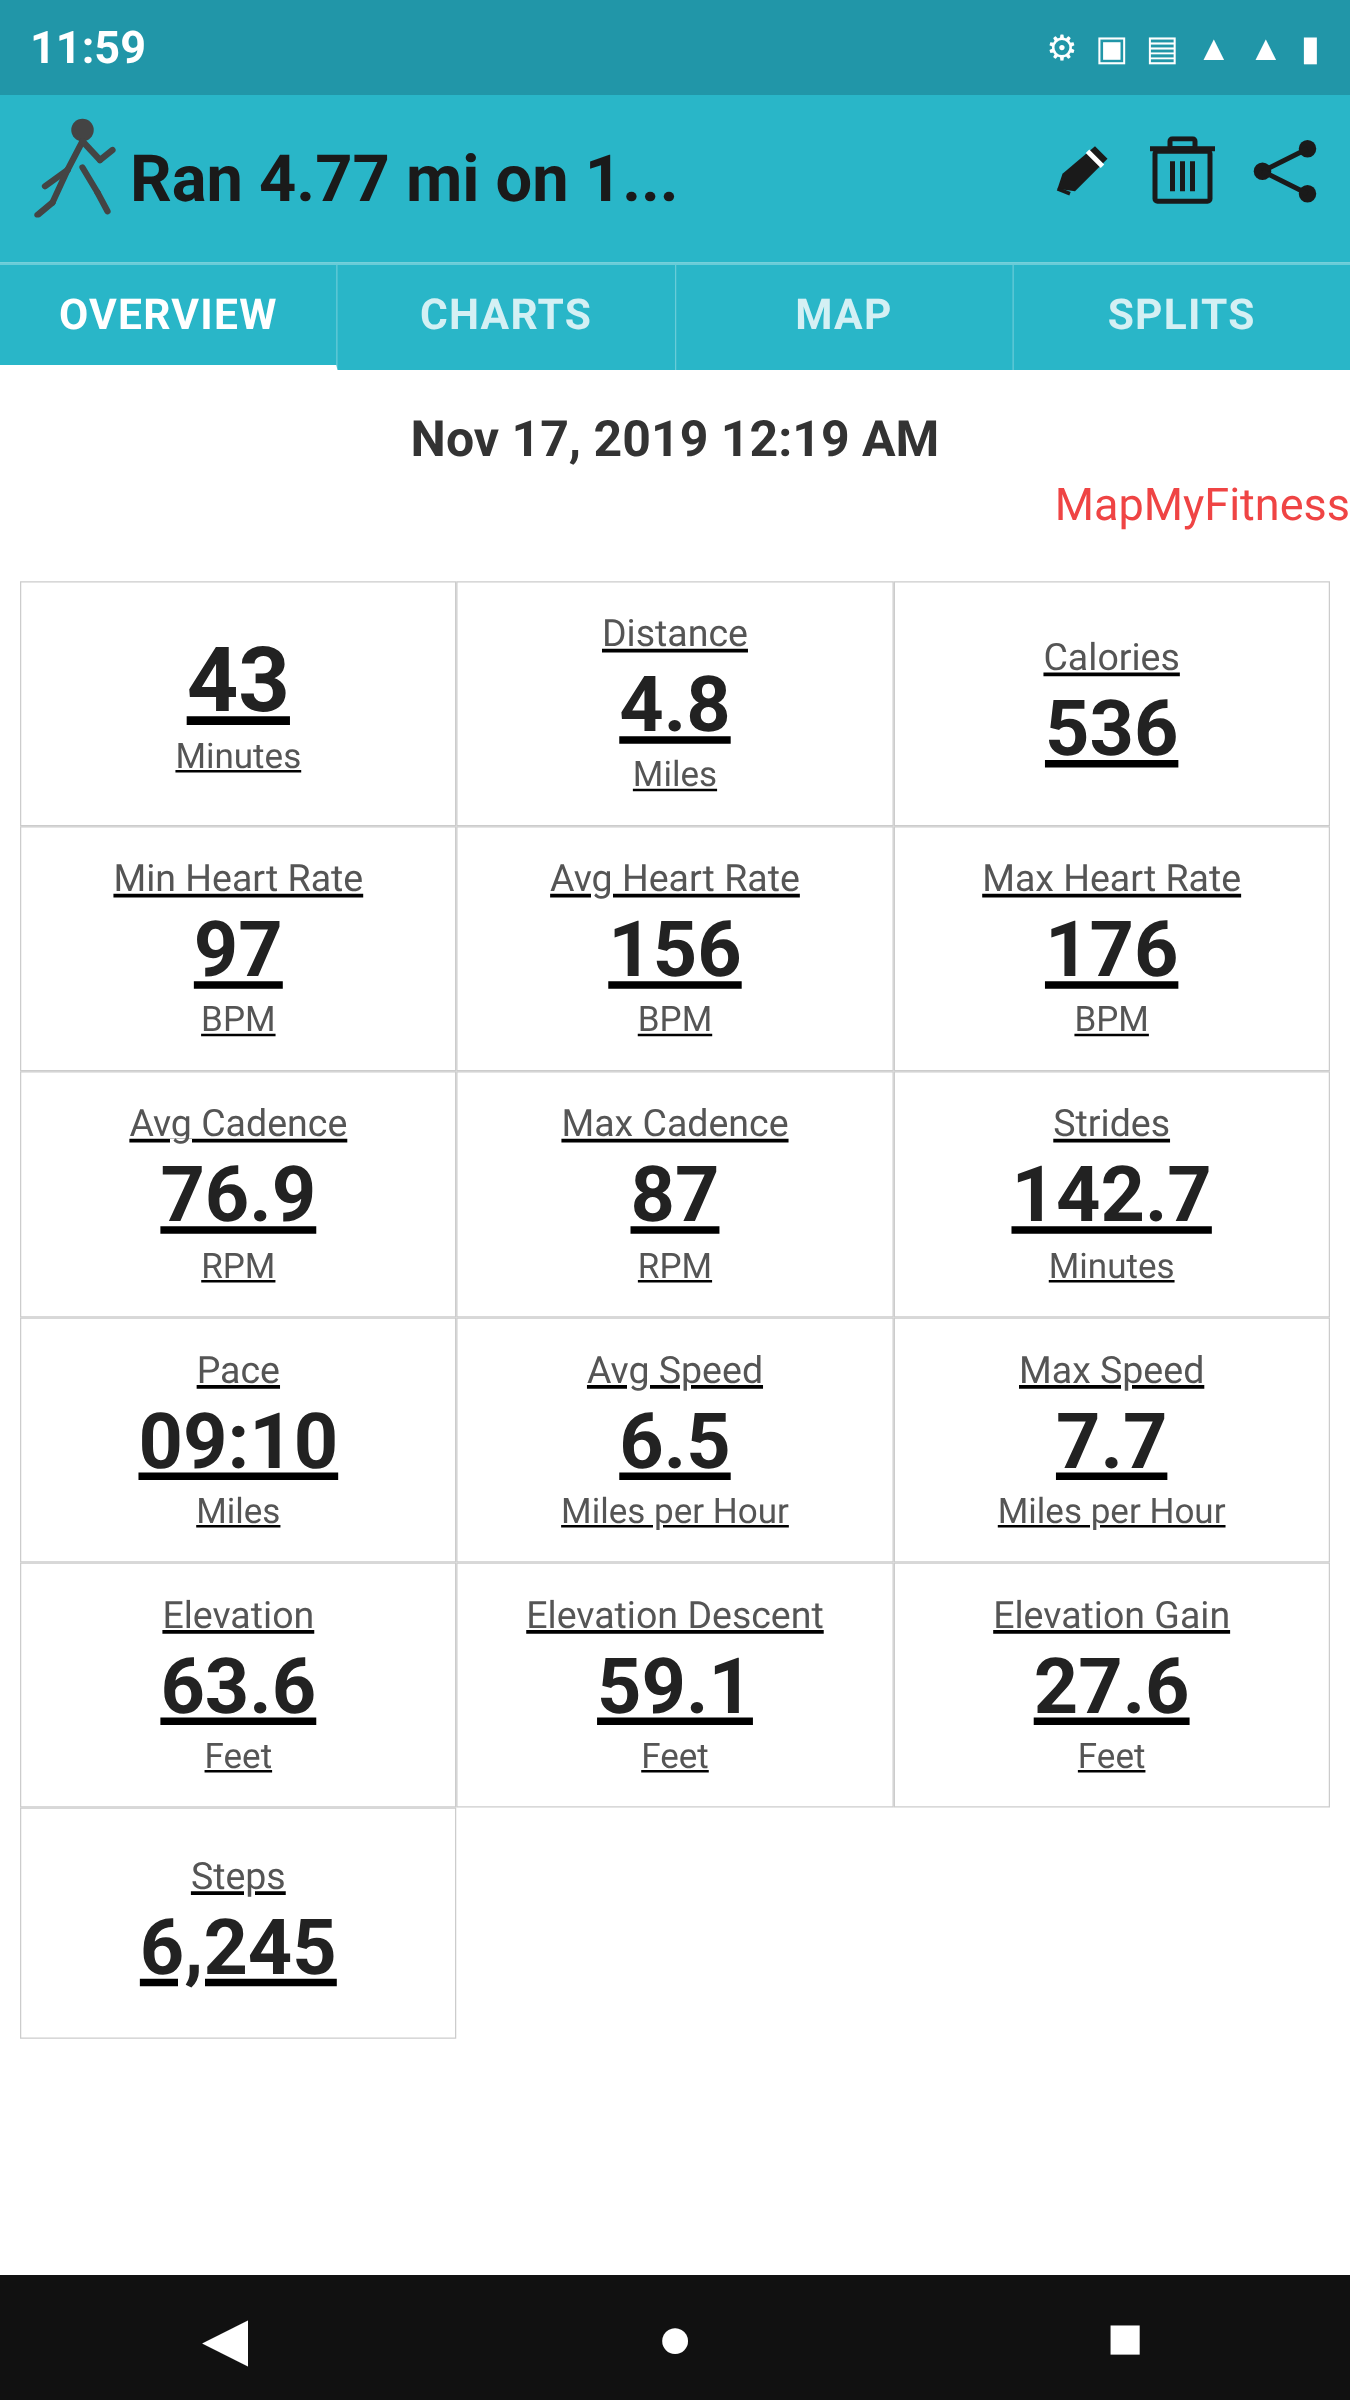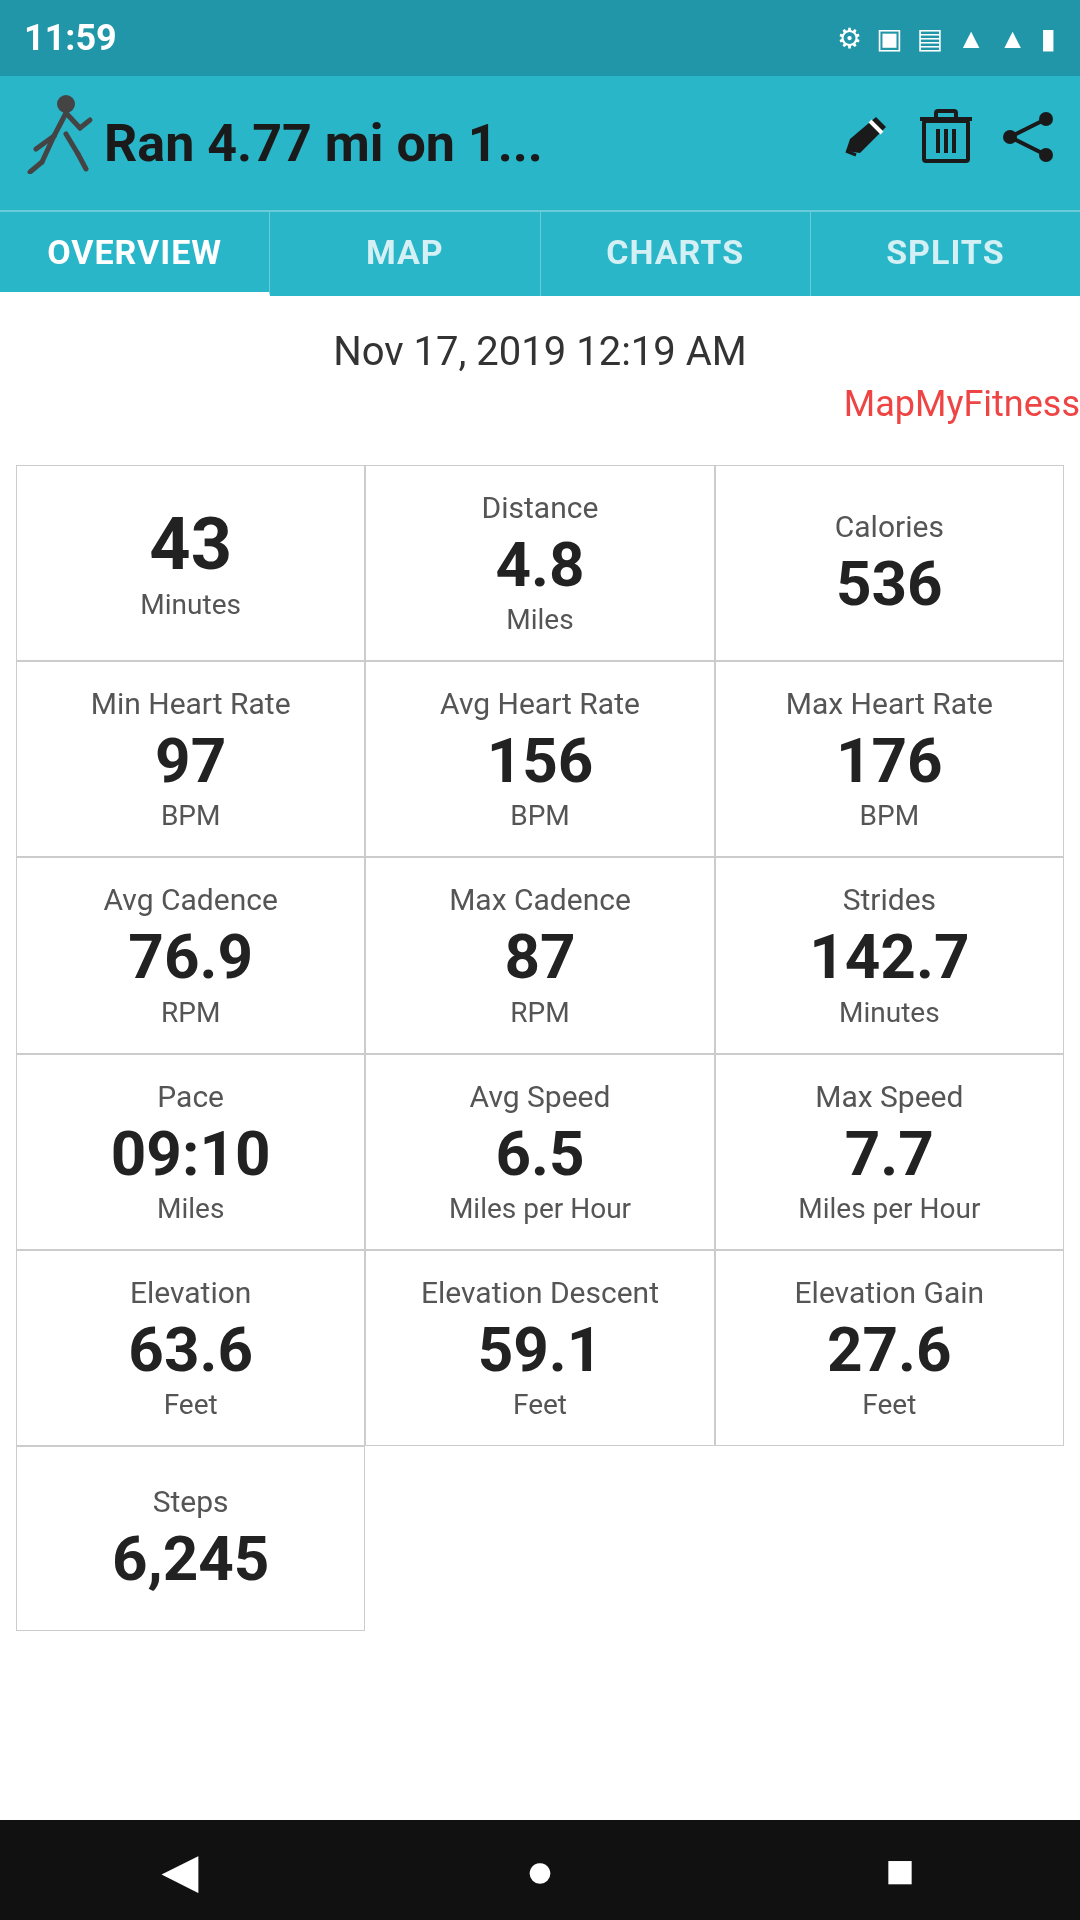--- a/index.html
+++ b/index.html
@@ -97,20 +97,21 @@
       flex: 1;
       background: white;
       padding: 0;
     }
 
     .workout-date {
       text-align: center;
       font-size: 40px;
       color: #333;
       padding: 32px 0 8px;
+      font-weight: bold;
     }
     .workout-source {
       text-align: right;
       font-size: 36px;
       color: #ef4444;
       padding-bottom: 40px;
     }
 
     
     .stats-grid {
@@ -121,20 +122,21 @@
     }
 
     .stat-card {
       border: 1.5px solid #ccc;
       padding: 24px 16px;
       display: flex;
       flex-direction: column;
       align-items: center;
       justify-content: center;
       min-height: 185px;
+      text-decoration: underline;
     }
 
     .stat-label {
       font-size: 30px;
       color: #555;
       margin-bottom: 6px;
       text-align: center;
     }
     .stat-value {
       font-size: 62px;
@@ -238,22 +240,22 @@
         <circle cx="10" cy="26" r="7" fill="#1a1a1a"></circle>
         <line x1="10" y1="26" x2="46" y2="8" stroke="#1a1a1a" stroke-width="4"></line>
         <line x1="10" y1="26" x2="46" y2="44" stroke="#1a1a1a" stroke-width="4"></line>
       </svg>
     </button>
   </div>
 </div>
 
 <div class="tabs">
   <div class="tab active">OVERVIEW</div>
+  <div class="tab">CHARTS</div>
   <div class="tab">MAP</div>
-  <div class="tab">CHARTS</div>
   <div class="tab">SPLITS</div>
 </div>
 
 <div class="content">
   <div class="workout-date">Nov 17, 2019 12:19 AM</div>
   <div class="workout-source">MapMyFitness</div>
 
   <div class="stats-grid">
 
     <div class="stat-card duration">

